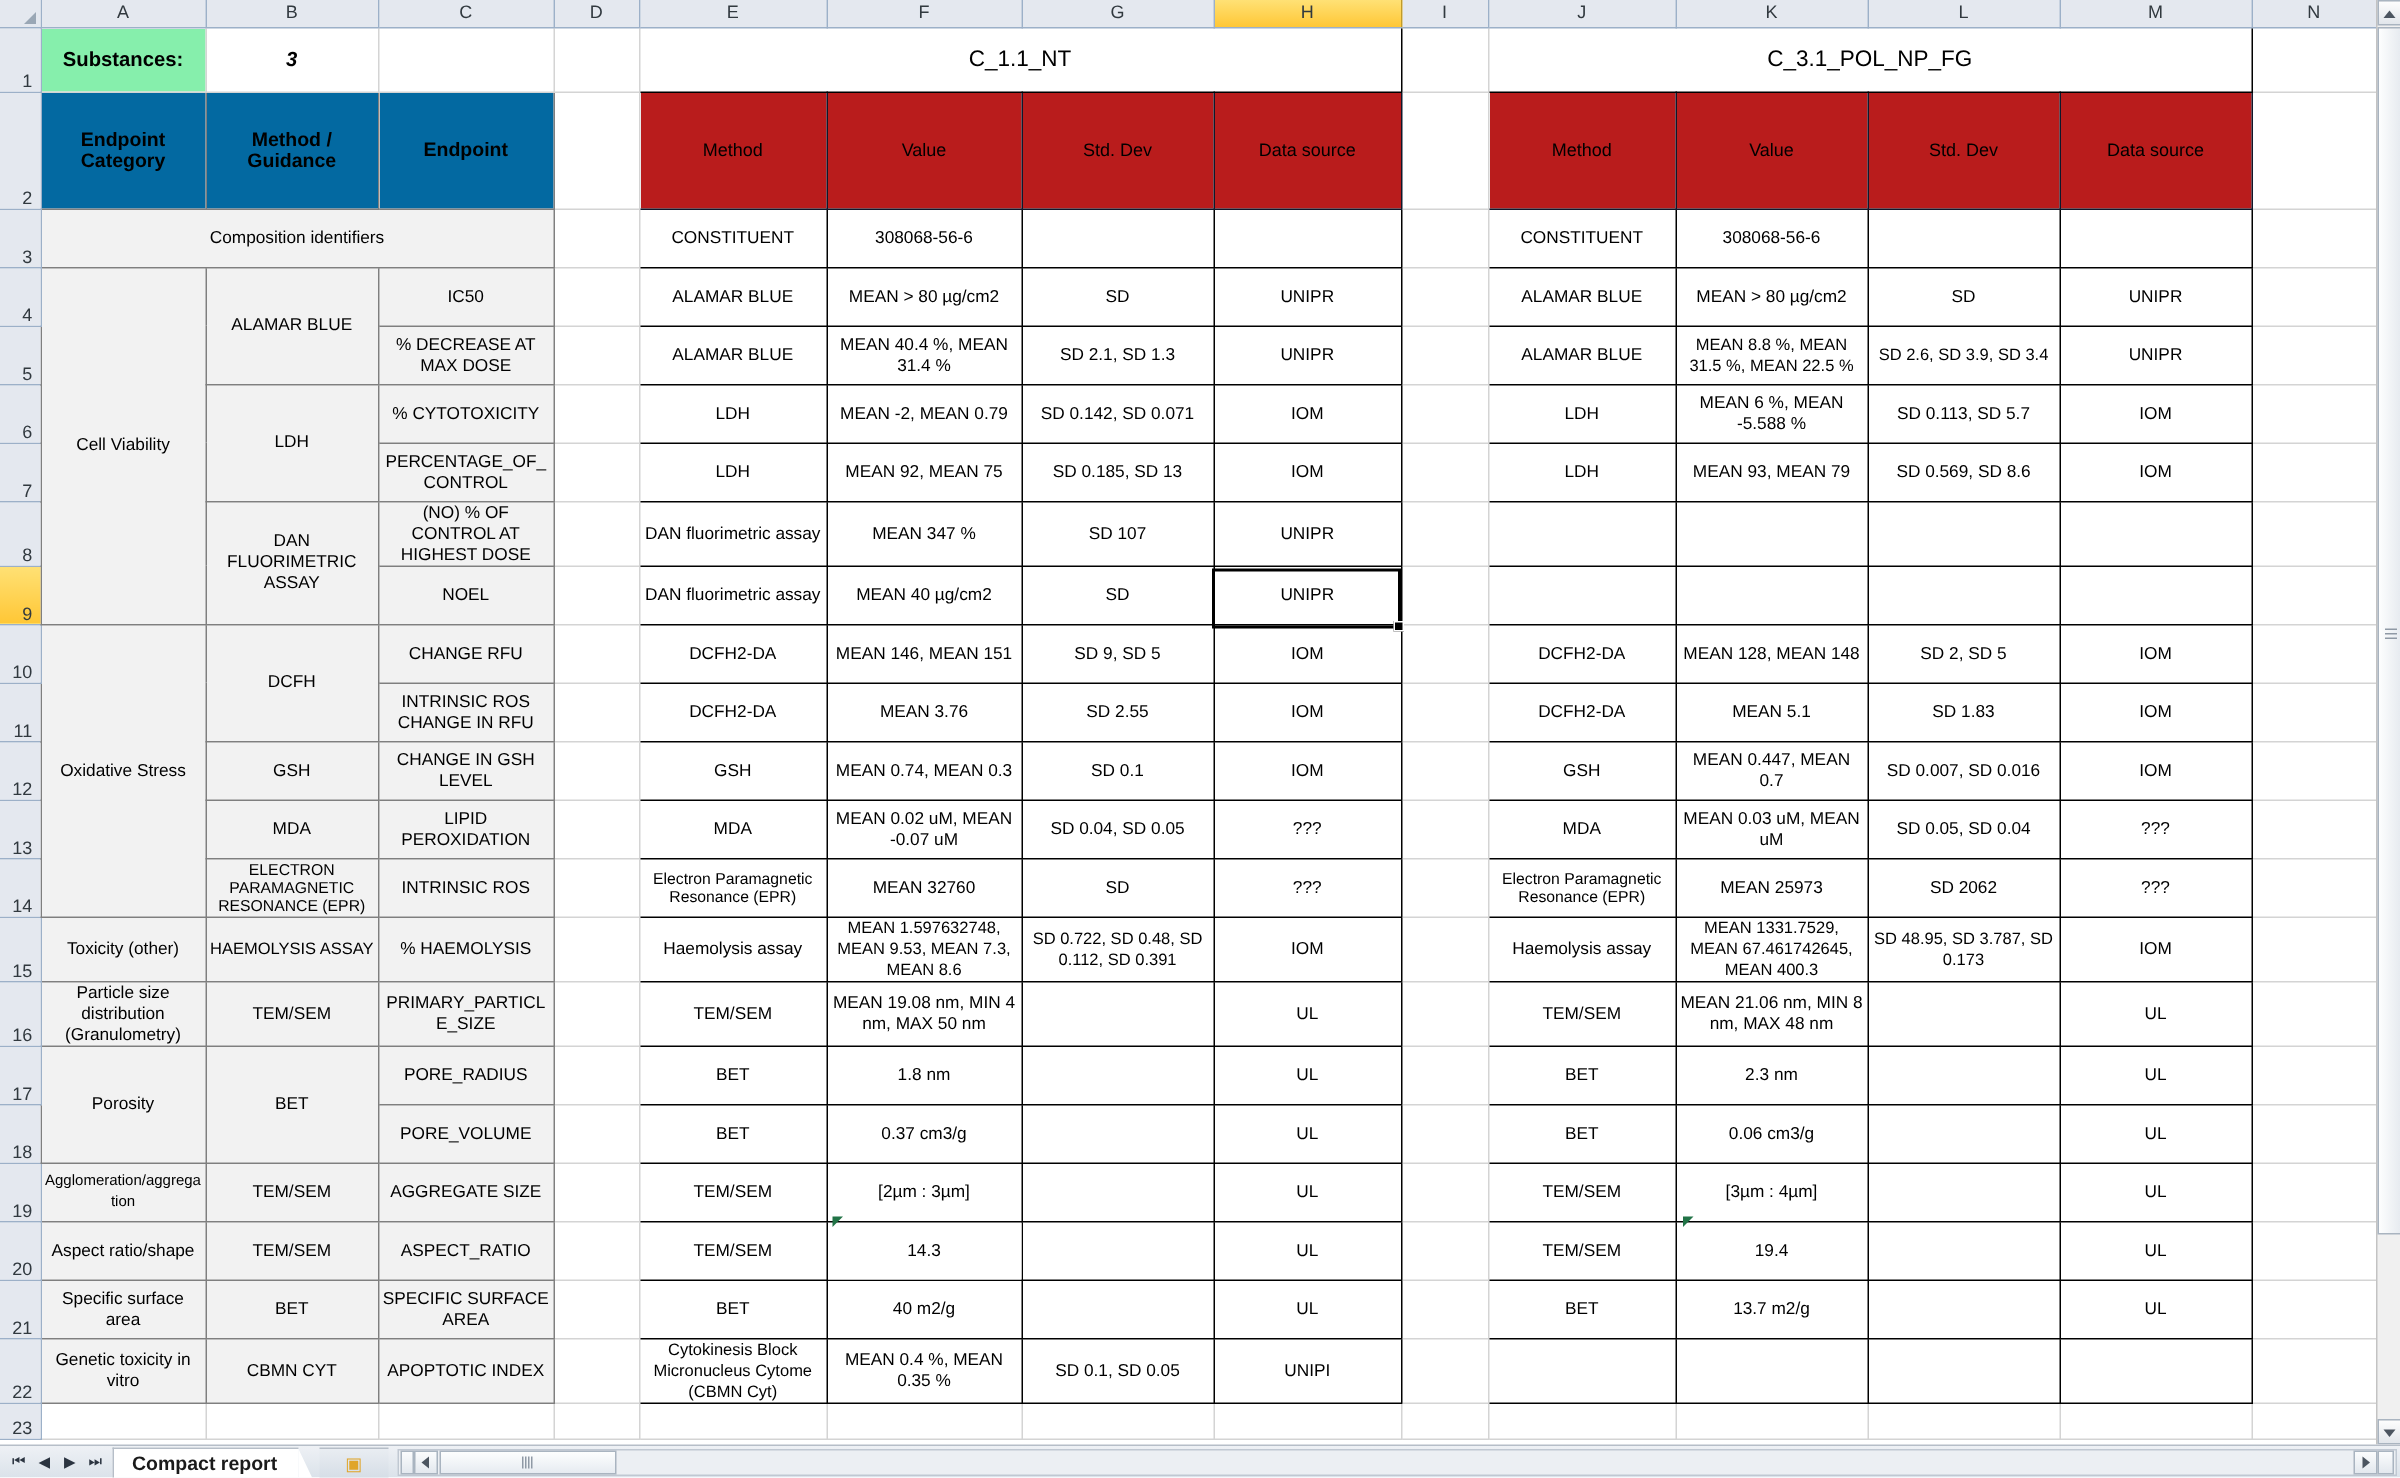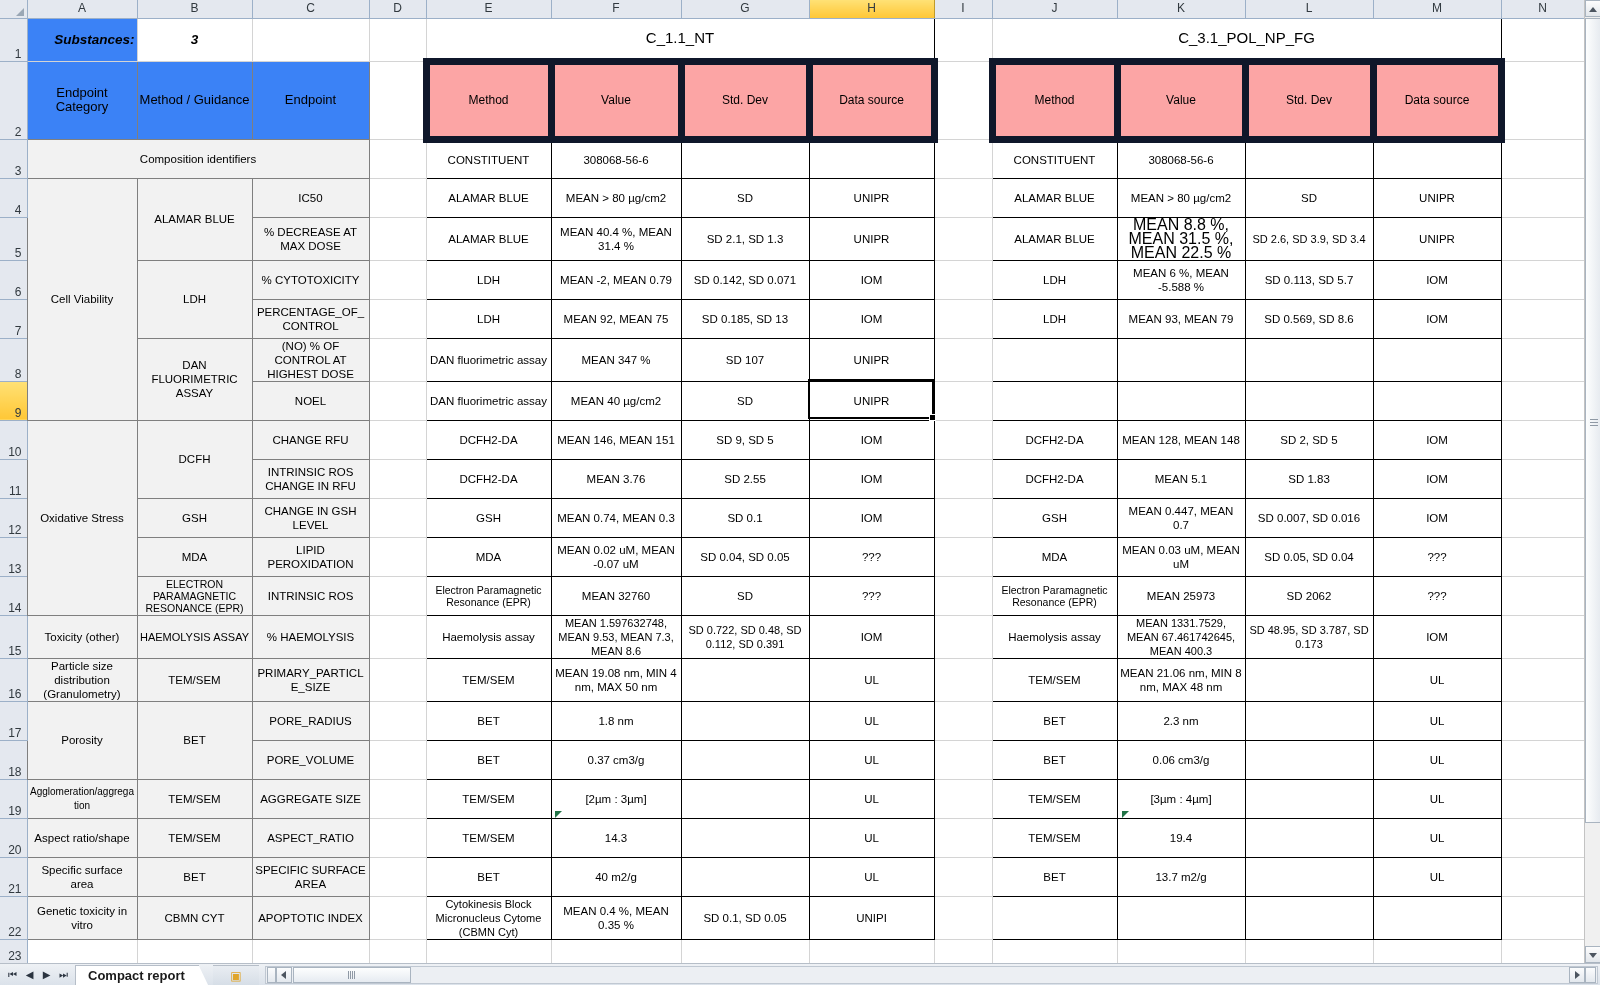--- a/index.html
+++ b/index.html
@@ -119,53 +119,52 @@
   td.b {
     border: 1px solid #000;
     background: #fff;
   }
   td.shade {
     background: #f2f2f2;
     border: 1px solid #7f7f7f;
     text-align: center;
   }
   td.hdrcell {
-    background: #3b82f6;
+    background: #0369a1;
     border: 1px solid #7f7f7f;
-    font-weight: normal;
+    font-weight: bold;
     font-size: 13px;
   }
   td.grouptitle {
     background: #fff;
     border: 1px solid #000;
     border-bottom: 1px solid #000;
     font-size: 15px;
     font-weight: normal;
   }
   td.substances-lbl {
-    font-style: italic;
     font-weight: bold;
     font-size: 13.5px;
-    text-align: right;
-    background: #3b82f6;
+    text-align: center;
+    background: #86efac;
     border-right: 1px solid #d4d4d4;
     border-bottom: 1px solid #d4d4d4;
   }
   td.substances-val {
     font-style: italic;
     font-weight: bold;
     font-size: 13.5px;
     text-align: center;
     background: #fff;
     border-right: 1px solid #d4d4d4;
     border-bottom: 1px solid #d4d4d4;
   }
   td.tblhead {
-    background: #fca5a5;
-    border: 7px solid #0f172a;
+    background: #b91c1c;
+    border: 1px solid #0f172a;
     font-size: 12px;
   }
   td.clip {
     overflow: hidden;
   }
 
   
   #active-cell {
     position: absolute;
     border: 2px solid #000;
@@ -449,21 +448,21 @@
         <tr style="height:39px">
           <td class="rowhead">5</td>
           <td class="c shade">% DECREASE AT MAX DOSE</td>
           <td class="c blank"></td>
           <td class="c b">ALAMAR BLUE</td>
           <td class="c b">MEAN 40.4 %, MEAN 31.4 %</td>
           <td class="c b">SD 2.1, SD 1.3</td>
           <td class="c b">UNIPR</td>
           <td class="c blank"></td>
           <td class="c b">ALAMAR BLUE</td>
-          <td class="c b" style="font-size:16px">MEAN 8.8 %, MEAN 31.5 %, MEAN 22.5 %</td>
+          <td class="c b" style="font-size:11px">MEAN 8.8 %, MEAN 31.5 %, MEAN 22.5 %</td>
           <td class="c b" style="font-size:11px">SD 2.6, SD 3.9, SD 3.4</td>
           <td class="c b">UNIPR</td>
           <td class="c blank"></td>
         </tr>
 
         <tr style="height:39px">
           <td class="rowhead">6</td>
           <td class="c shade" rowspan="2">LDH</td>
           <td class="c shade">% CYTOTOXICITY</td>
           <td class="c blank"></td>

